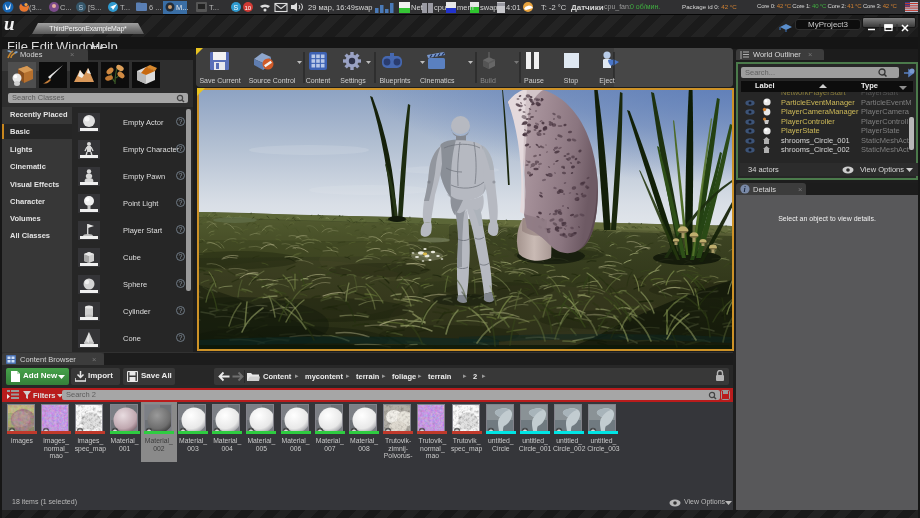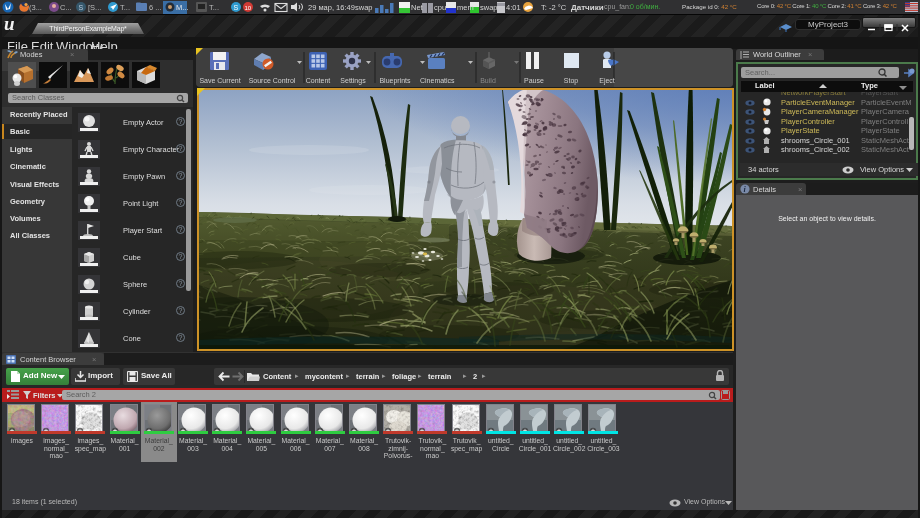--- a/index.html
+++ b/index.html
@@ -236,21 +236,21 @@
           <circle cx="4" cy="4" r="2.6" fill="none" stroke="#444" stroke-width="1.2"></circle>
           <line x1="6" y1="6" x2="8" y2="8" stroke="#444" stroke-width="1.4"></line>
         </svg></div>
 <div id="cats">
 <div id="catsel" style="top:17px"></div>
 <div class="cat" style="top:3px">Recently Placed</div>
 <div class="cat" style="top:20px">Basic</div>
 <div class="cat" style="top:38px">Lights</div>
 <div class="cat" style="top:55px">Cinematic</div>
 <div class="cat" style="top:73px">Visual Effects</div>
-<div class="cat" style="top:90px">Geometry</div>
+<div class="cat" style="top:90px">Character</div>
 <div class="cat" style="top:107px">Volumes</div>
 <div class="cat" style="top:124px">All Classes</div>
 </div>
 <div id="classlist">
 <div class="citem" style="top:4px">
           <div class="cthumb"><svg width="22" height="19">
               <circle cx="11" cy="8" r="6" fill="#e0e0e0"></circle>
               <circle cx="9" cy="6" r="2.5" fill="#f5f5f5"></circle>
             </svg><div class="base"></div></div>
           <div class="clabel">Empty Actor</div>

